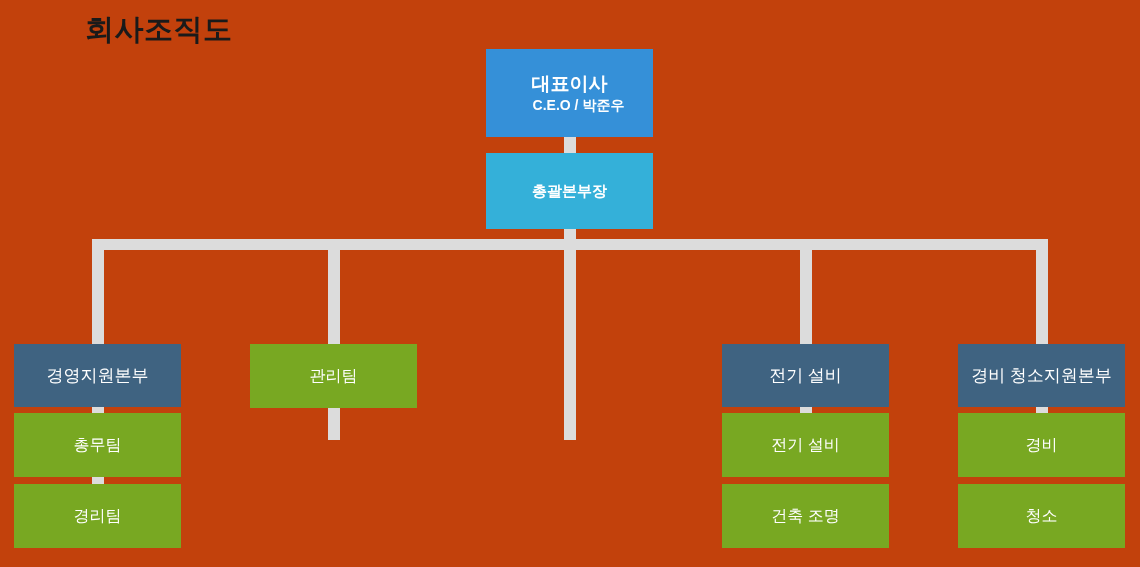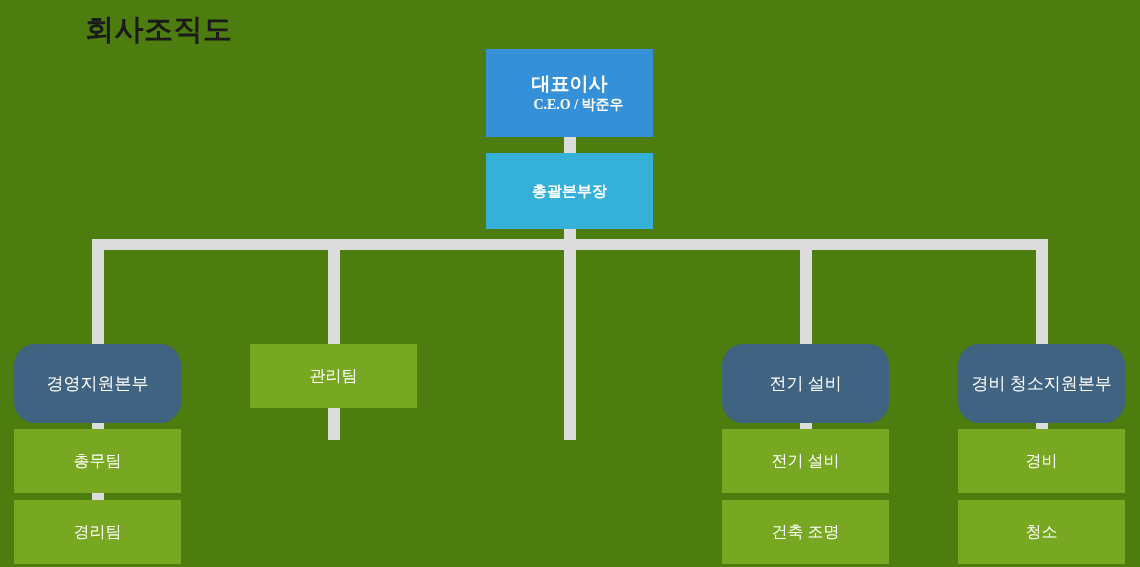--- a/index.html
+++ b/index.html
@@ -1,18 +1,18 @@
 <!DOCTYPE html>
 <html style="--c-ceo: #3590d8; --c-deputy: #34b0d9; --c-header: #3f6381; --c-team: #78a822; --c-line: #dcdcdc; --c-text: #ffffff; --c-title_text: #1a1a1a;"><head>
 <meta charset="utf-8">
 <style>
   html,body{margin:0;padding:0;background:#fff;}
   .canvas{
-    position:relative;width:1140px;height:567px;background:#4d7c0f;overflow:hidden;
-    font-family:Liberation Serif, serif;
+    position:relative;width:1140px;height:567px;background:#c2410c;overflow:hidden;
+    font-family:Liberation Sans, sans-serif;
   }
   .title{
     position:absolute;left:85px;top:10px;margin:0;
     font-size:29px;font-weight:700;color:var(--c-title_text,#1a1a1a);
     letter-spacing:0.5px;
   }
   
   .line{position:absolute;background:var(--c-line,#dcdcdc);z-index:0;}
   .line.v{width:12px;}
   .line.h{height:11px;}
@@ -33,22 +33,22 @@
   .ceo-subtitle{font-size:14px;font-weight:700;line-height:1.3;margin-left:18px;}
   .deputy{left:486px;top:153px;height:76px;background:var(--c-deputy,#34b0d9);
     font-size:15px;font-weight:700;}
   
   .col{position:absolute;top:344px;width:167px;z-index:1;}
   .col .box{
     position:relative;width:167px;color:var(--c-text,#ffffff);
     display:flex;align-items:center;justify-content:center;text-align:center;
     box-sizing:border-box;
   }
-  .col .hdr{height:79px;margin-bottom:6px;background:var(--c-header,#3f6381);
-    font-size:17px;font-weight:400;border-radius:21px;}
+  .col .hdr{height:63px;margin-bottom:6px;background:var(--c-header,#3f6381);
+    font-size:17px;font-weight:400;}
   .col .team{height:64px;margin-bottom:7px;background:var(--c-team,#78a822);
     font-size:16px;font-weight:400;}
   .col-1{left:14px;} .col-2{left:250px;} .col-3{left:486px;} .col-4{left:722px;} .col-5{left:958px;}
 </style>
 </head>
 <body>
 
 <div class="canvas">
 
   <h1 class="title">회사조직도</h1>

